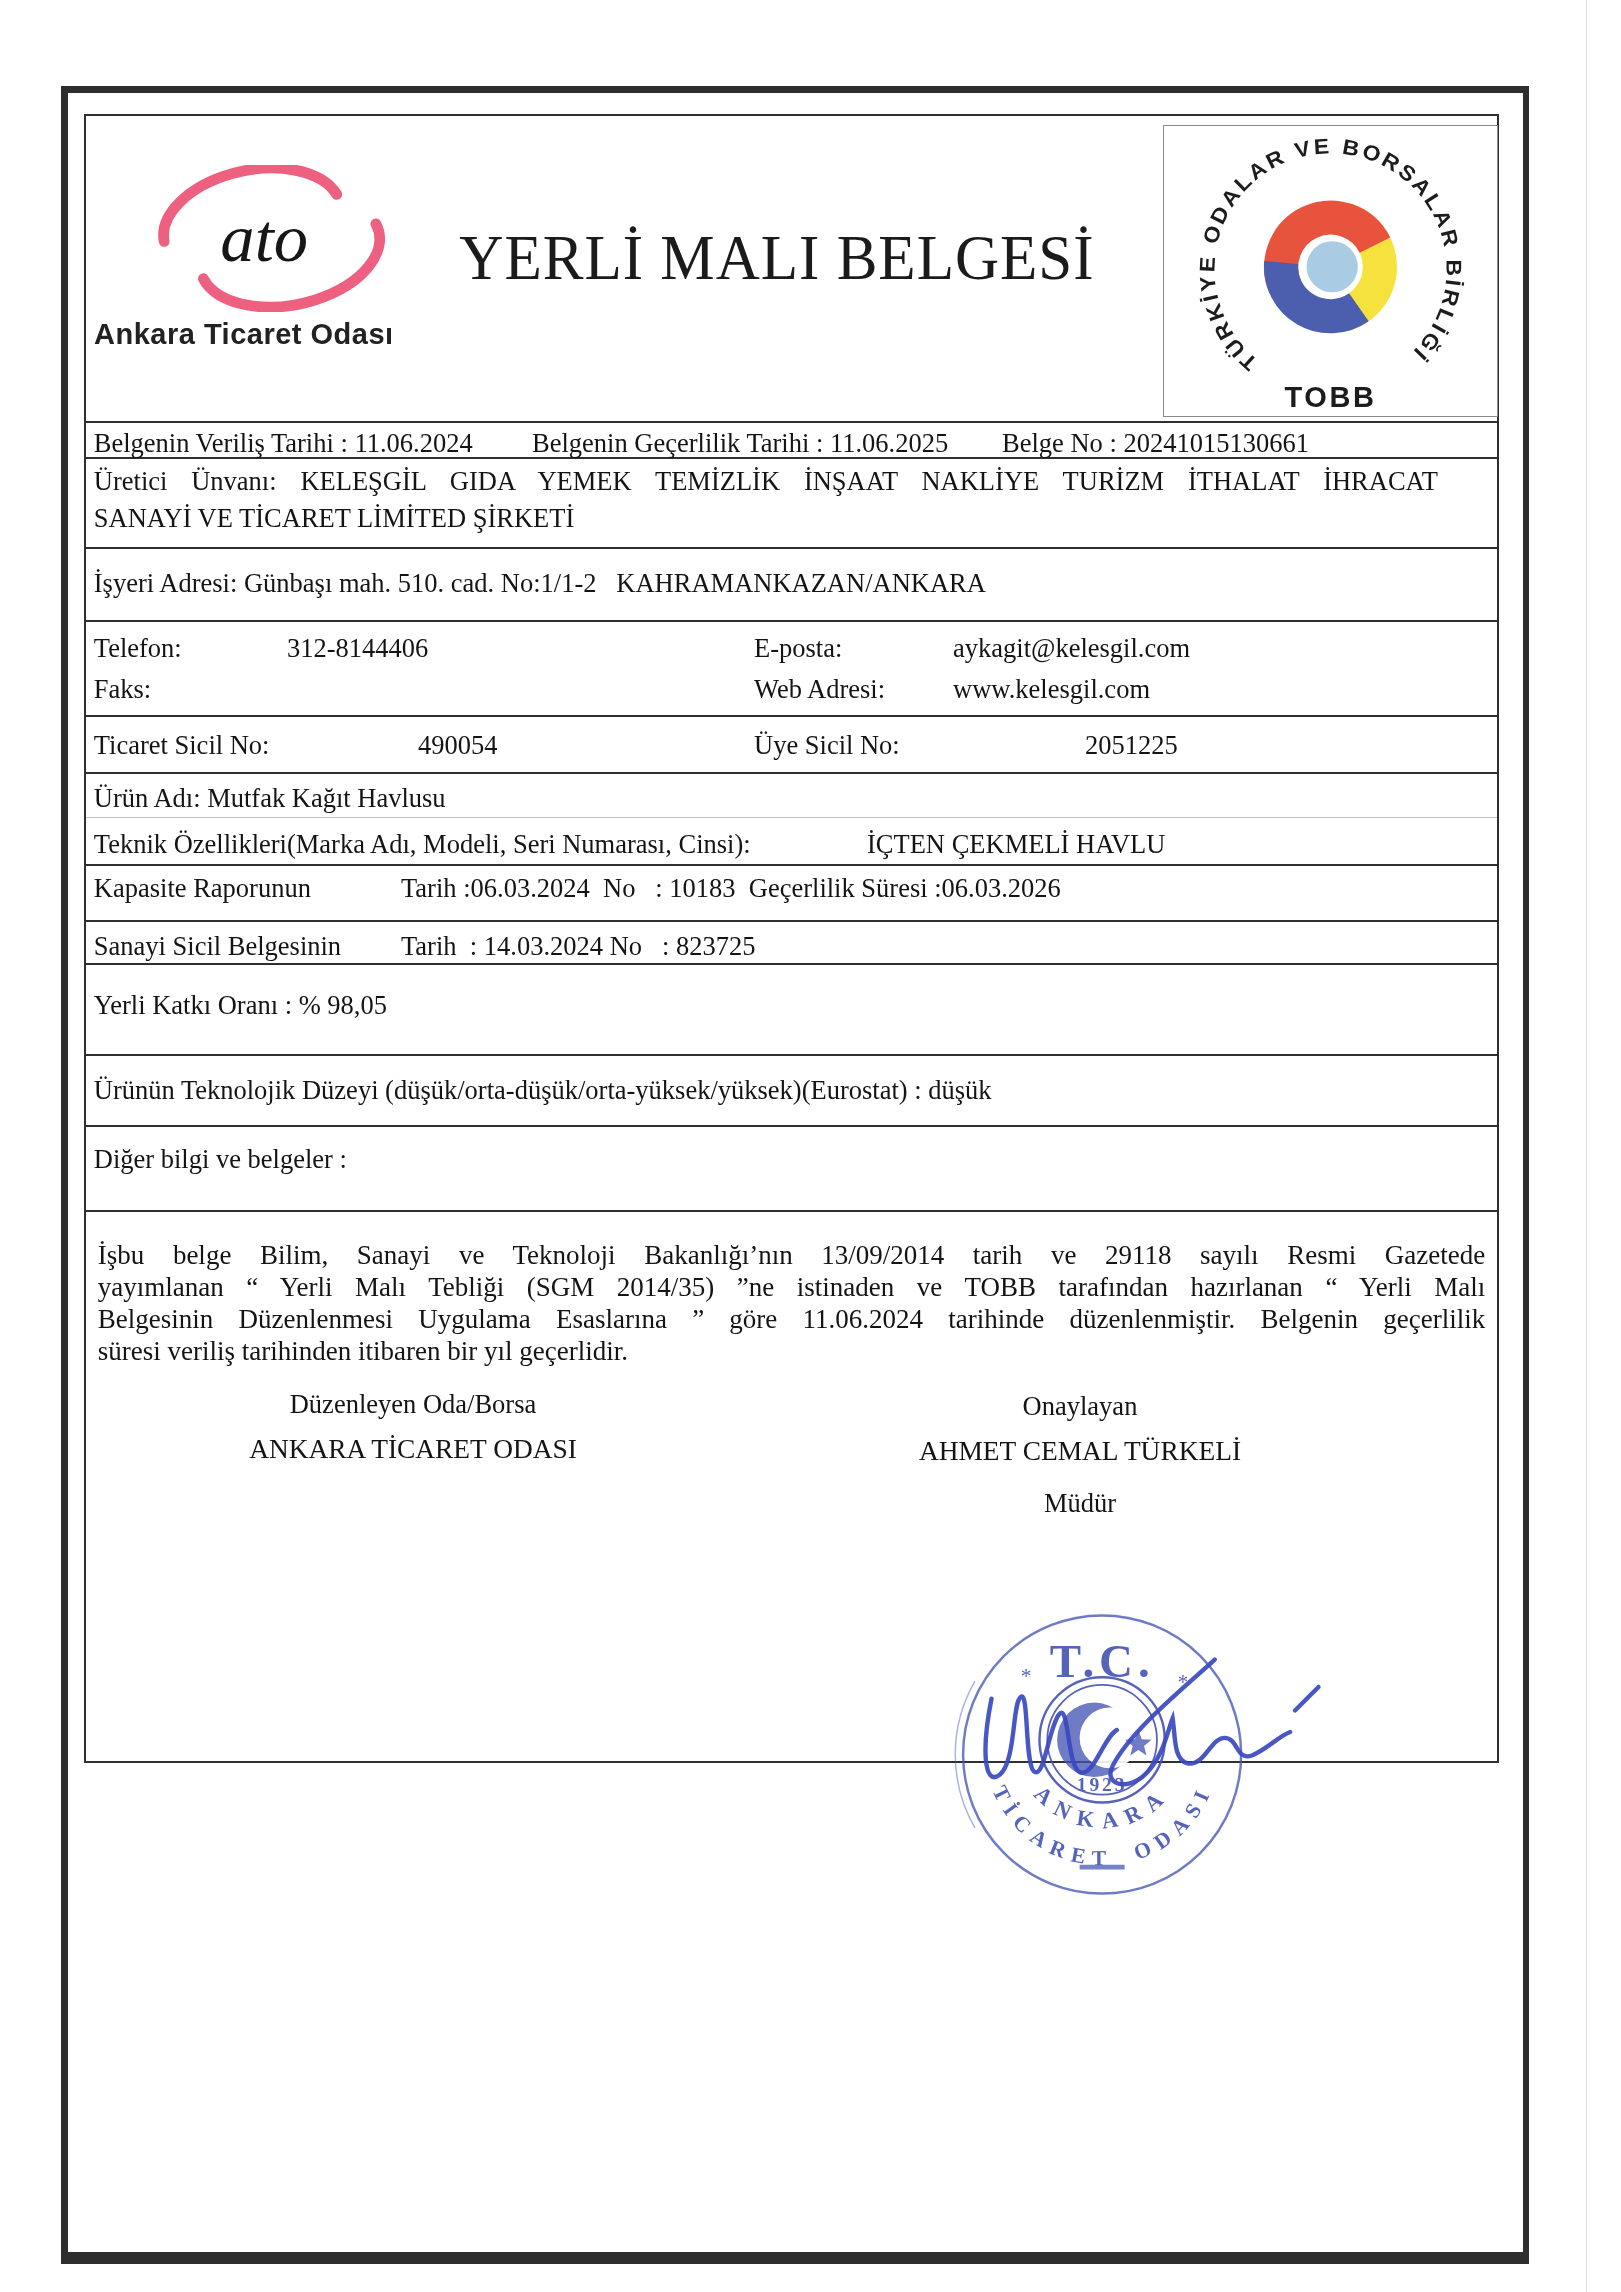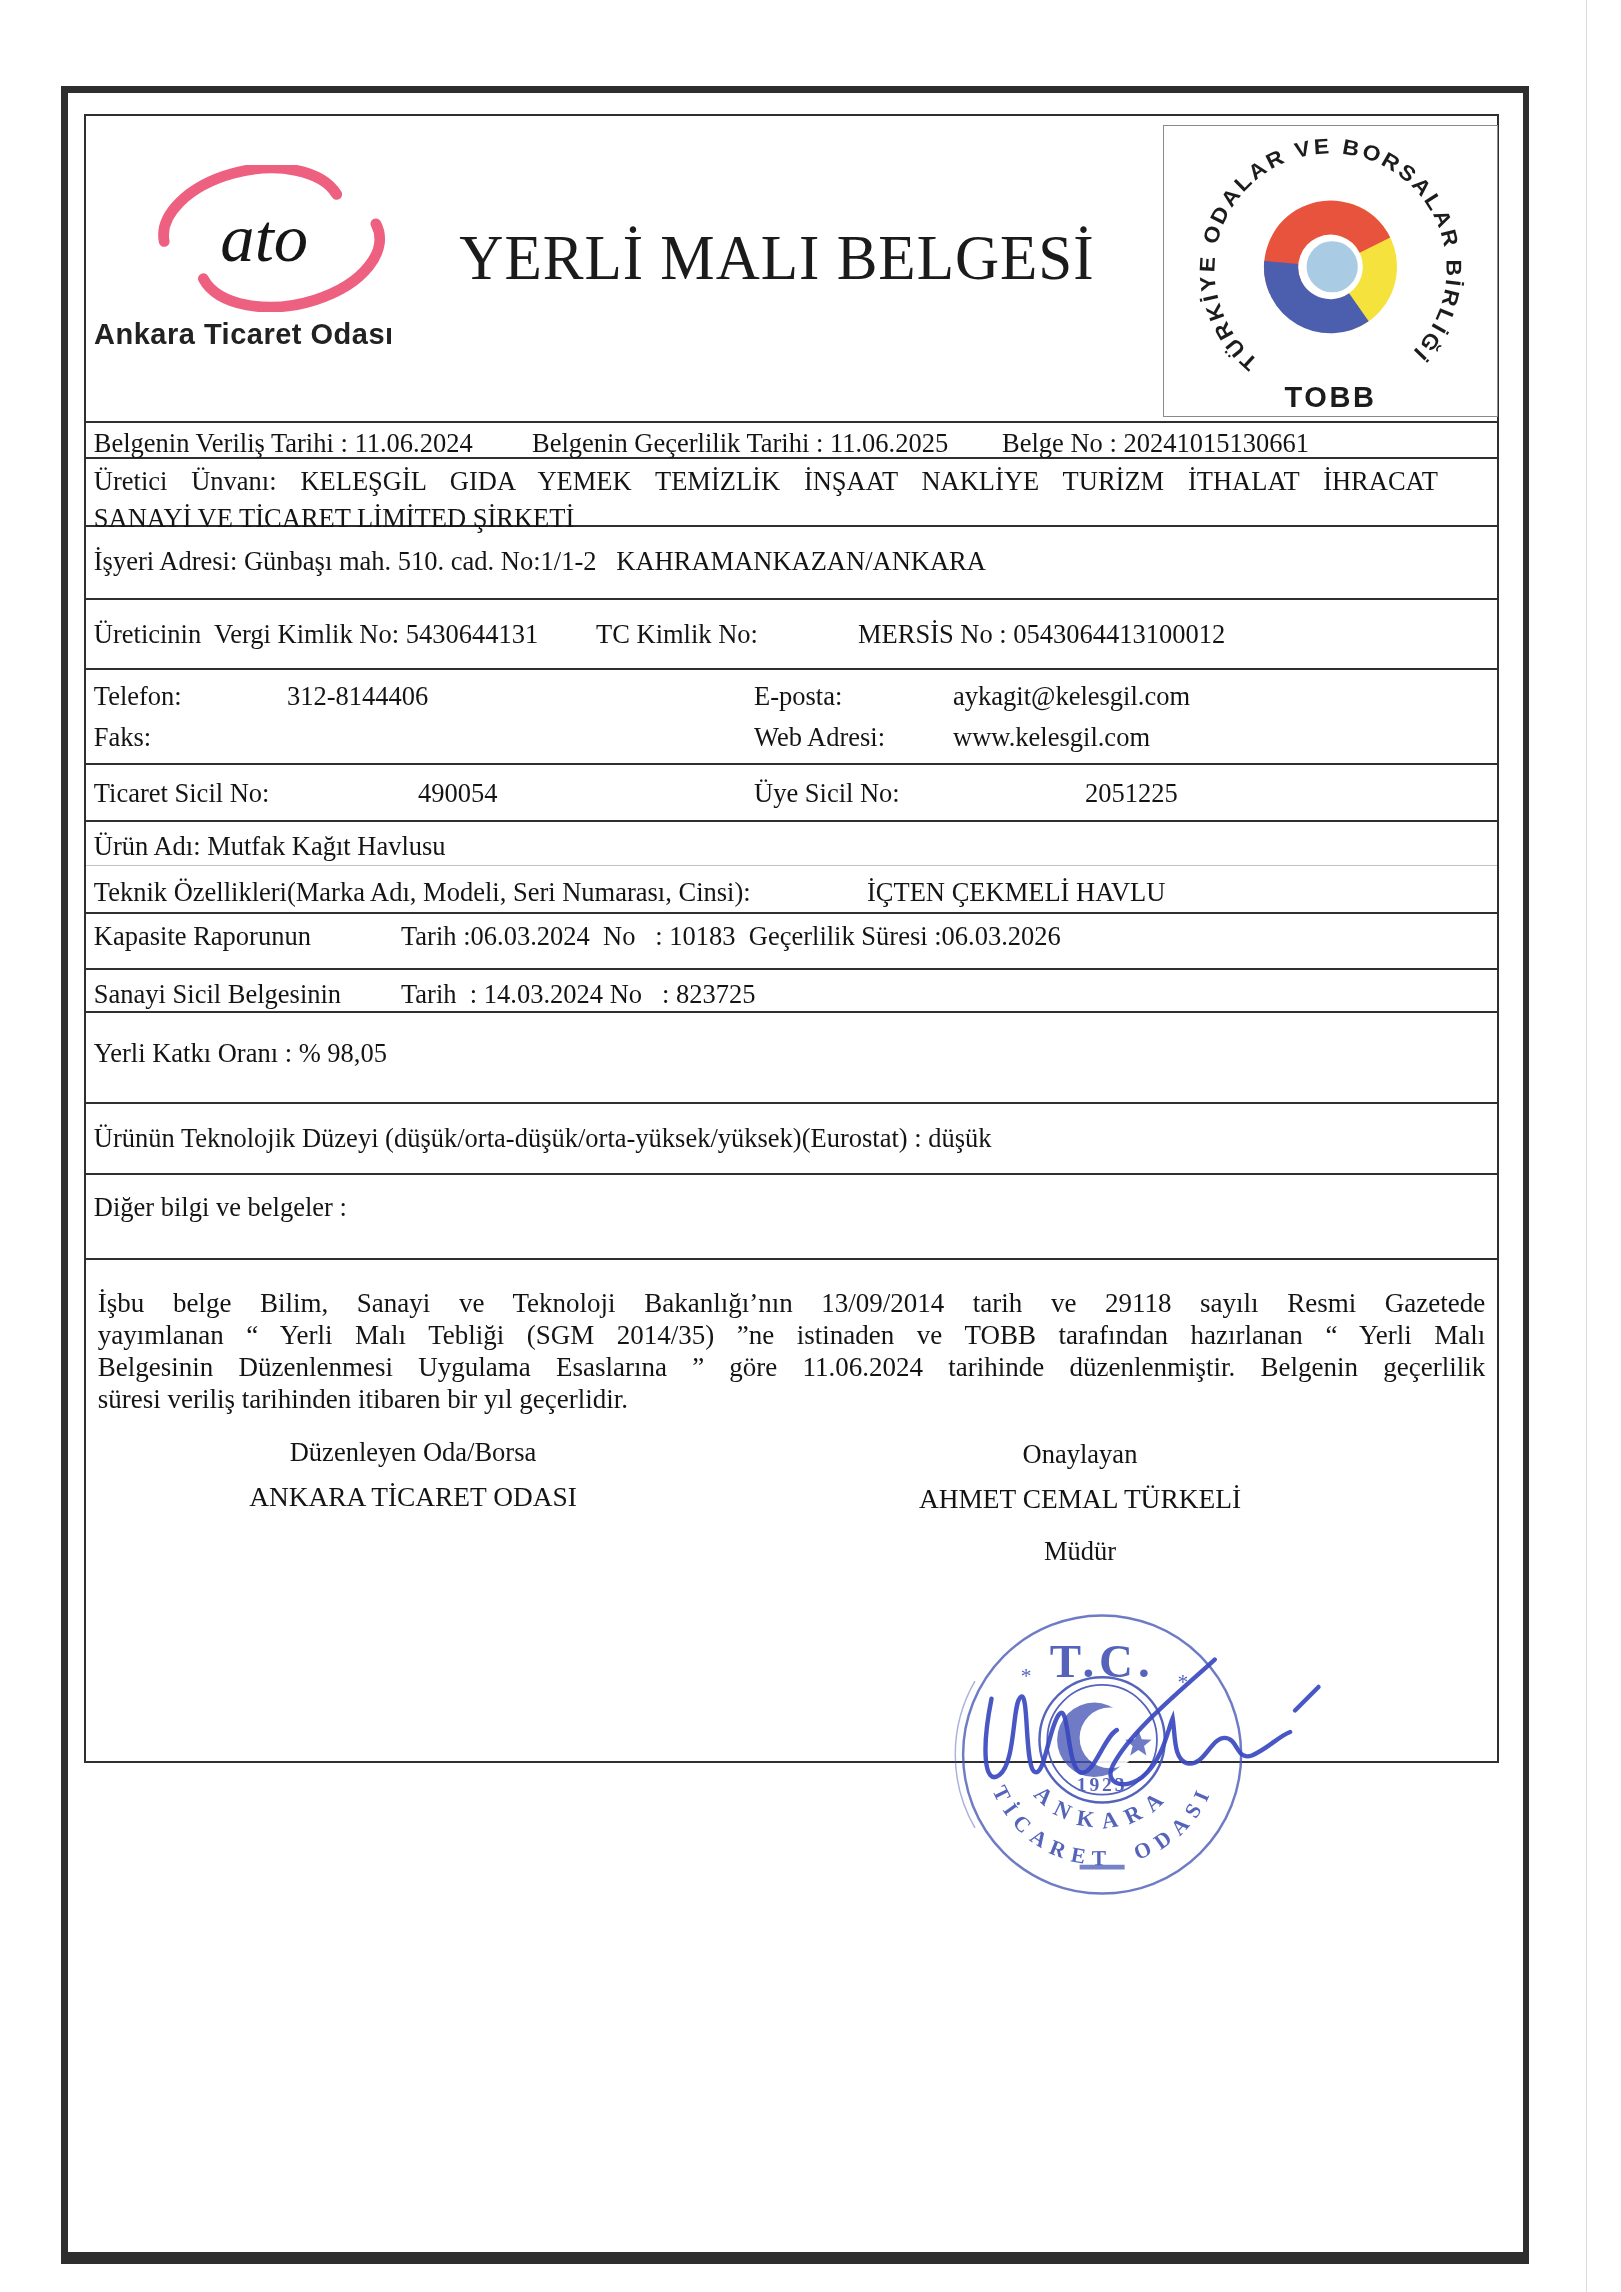--- a/index.html
+++ b/index.html
@@ -18,21 +18,21 @@
   
   .inner{
     left:84px;top:114px;width:1415px;height:1649px;box-sizing:border-box;
     border:2px solid #2f2f2f;background:transparent;
   }
   .row{position:relative;box-sizing:border-box;border-bottom:2px solid #2f2f2f;
        font-size:26.5px;line-height:1.25;}
   .row .cell{position:absolute;white-space:pre;}
   .light{border-bottom:1px solid #c3c3c3;}
   .header-row{height:305px;border-bottom:2px solid #2f2f2f;position:relative;}
-  .r-a{height:36px;} .r-b{height:68px;} .r-c{height:73px;} .r-d{height:70px;}
+  .r-a{height:36px;} .r-b{height:90px;} .r-c{height:73px;} .r-d{height:70px;}
   .r-e{height:95px;text-align:center;} .r-f{height:57px;} .r-g1{height:44px;} .r-g2{height:44px;}
   .r-g3{height:48px;} .r-h{height:56px;} .r-i{height:43px;padding-left:6px;} .r-j{height:91px;}
   .r-k{height:71px;} .r-l{height:85px;} .r-m{height:453px;border-bottom:none;}
   .ato-caption{font-family:"Liberation Sans","DejaVu Sans",sans-serif;
     font-weight:bold;font-size:29px;color:#222;letter-spacing:0.5px;}
   .doc-title{font-size:63px;letter-spacing:1px;color:#1b1b1b;
     font-family:"Liberation Serif",serif;transform:scaleX(.97);}
   .tobb-box{left:1077px;top:8.8px;width:335px;height:292px;
     box-sizing:border-box;border:1px solid #8a8a8a;}
   .para-line{width:100%;text-align:justify;text-align-last:justify;
@@ -96,25 +96,20 @@
 
   <div class="row r-b">
     <div style="padding:5.9px 59px 0 7.8px;text-align:justify;text-align-last:justify;">Üretici Ünvanı: KELEŞGİL GIDA YEMEK TEMİZLİK İNŞAAT NAKLİYE TURİZM İTHALAT İHRACAT</div>
     <div style="padding:3.9px 0 0 7.8px;">SANAYİ VE TİCARET LİMİTED ŞİRKETİ</div>
   </div>
 
   <div class="row r-c">
     <span class="cell" style="left:7.8px;top:17.6px;">İşyeri Adresi: Günbaşı mah. 510. cad. No:1/1-2   KAHRAMANKAZAN/ANKARA</span>
   </div>
 
-  <div class="row r-d">
-    <span class="cell" style="left:7.8px;top:17.6px;">Üreticinin  Vergi Kimlik No: 5430644131</span>
-    <span class="cell" style="left:510px;top:17.6px;">TC Kimlik No:</span>
-    <span class="cell" style="left:772px;top:17.6px;">MERSİS No : 0543064413100012</span>
-  </div>
 
   <div class="row r-e">
     <span class="cell" style="left:7.8px;top:9.8px;">Telefon:</span>
     <span class="cell" style="left:201px;top:9.8px;">312-8144406</span>
     <span class="cell" style="left:7.8px;top:51px;">Faks:</span>
     <span class="cell" style="left:668px;top:9.8px;">E-posta:</span>
     <span class="cell" style="left:867px;top:9.8px;">aykagit@kelesgil.com</span>
     <span class="cell" style="left:668px;top:51px;">Web Adresi:</span>
     <span class="cell" style="left:867px;top:51px;">www.kelesgil.com</span>
   </div>

